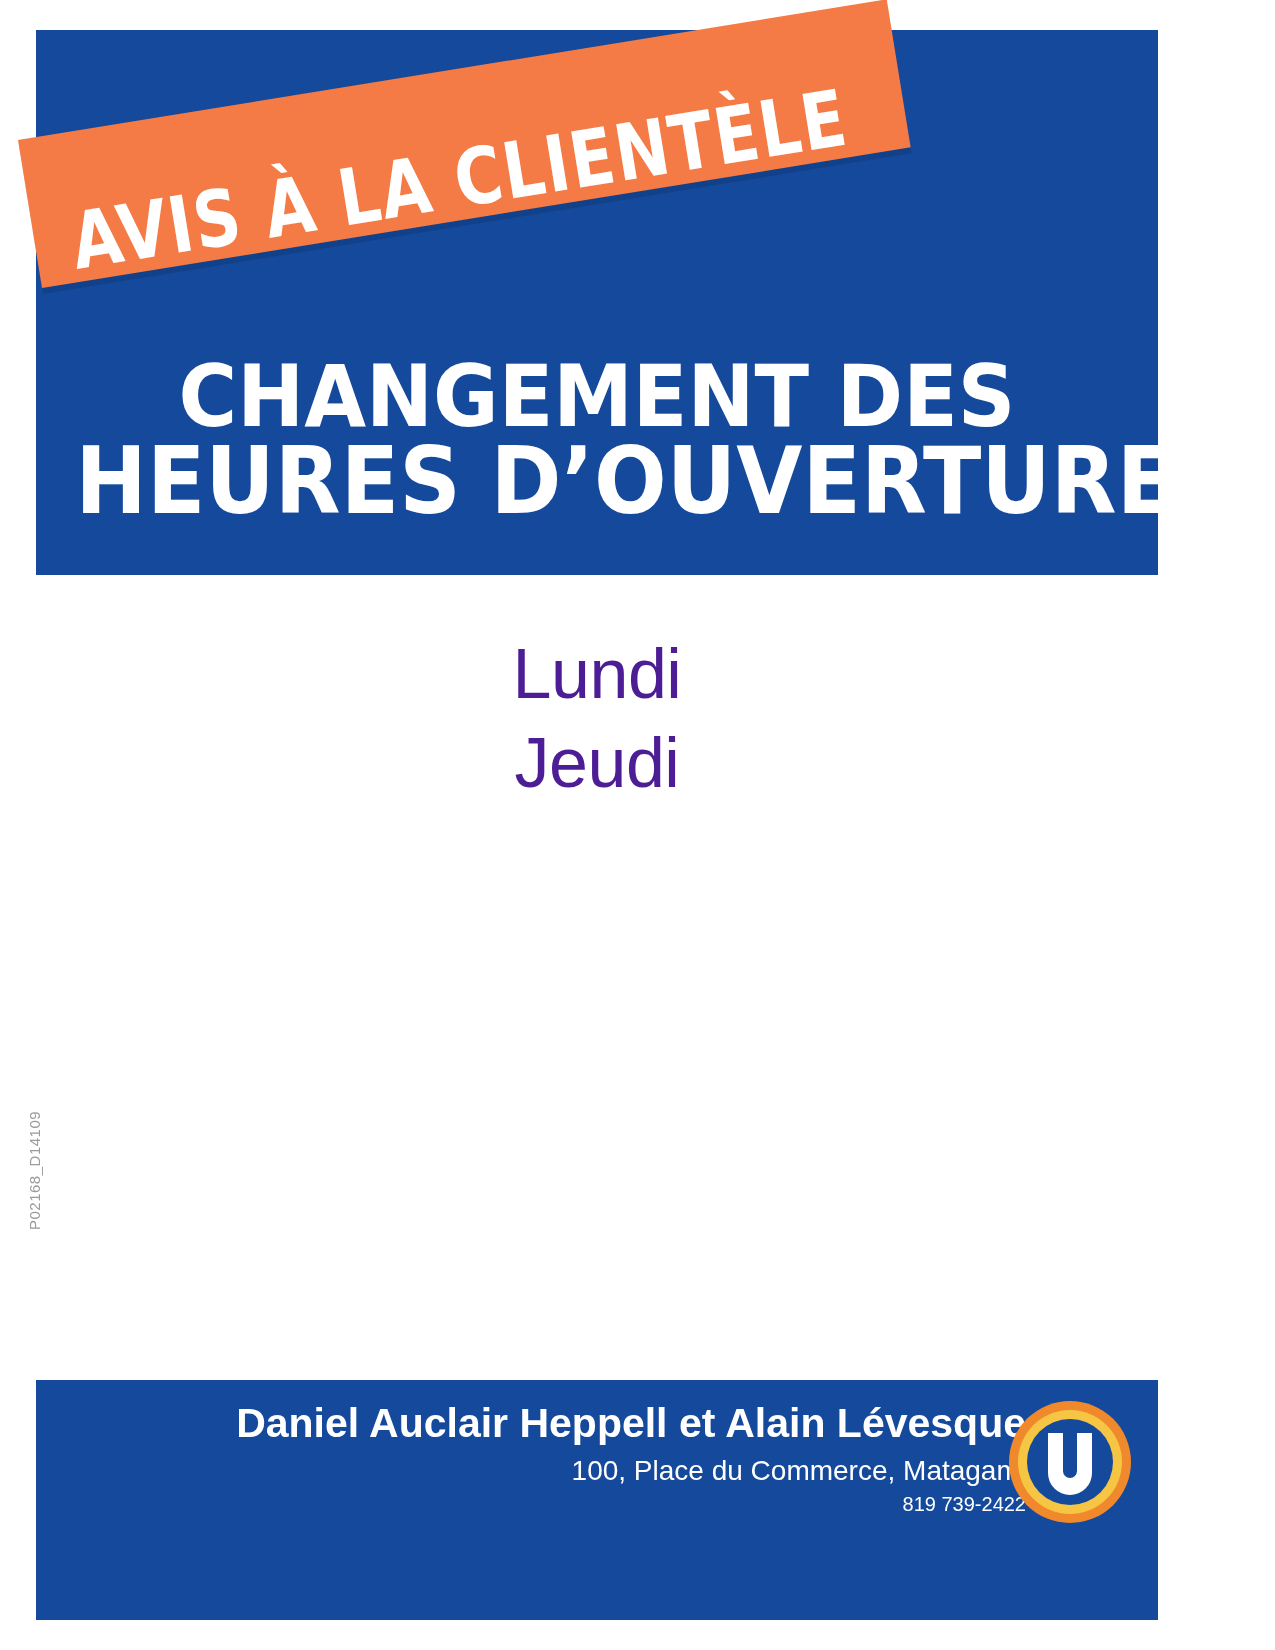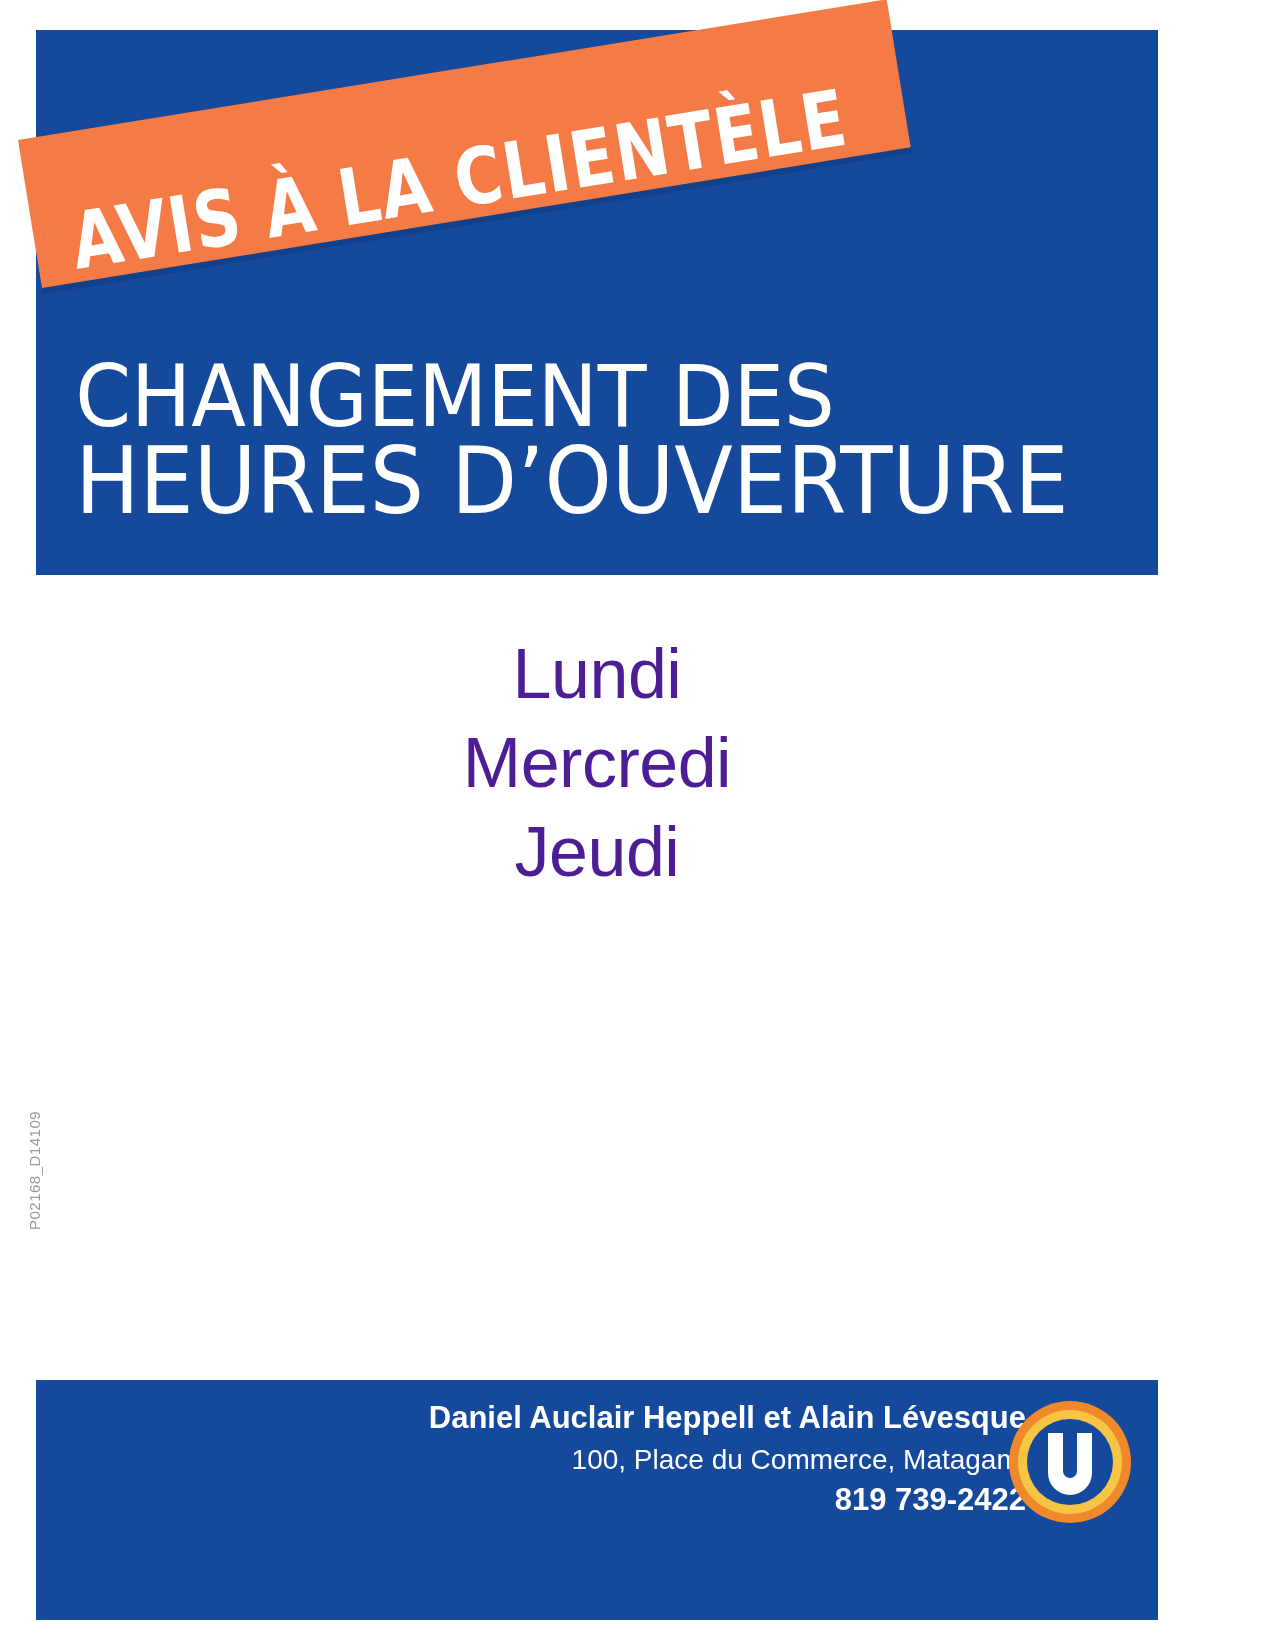--- a/index.html
+++ b/index.html
@@ -69,23 +69,24 @@
     white-space: nowrap;
     transform: rotate(-9.2deg) scaleX(0.92);
   }
 
   
   .title-block {
     position: absolute;
     left: 36px;
     top: 355px;
     width: 1122px;
+    text-align: center;
     color: #ffffff;
     font-family: "DejaVu Sans", sans-serif;
-    font-weight: normal;
+    font-weight: bold;
     line-height: 0.96;
   }
   .title-line {
     display: block;
     font-size: 86px;
     letter-spacing: 0px;
     white-space: nowrap;
     transform: scaleX(0.93);
   }
   .title-line.l2 {
@@ -138,34 +139,34 @@
     top: 1400px;
     width: 1000px;
     text-align: right;
     color: #ffffff;
     padding-right: 10px;
     box-sizing: border-box;
   }
   .footer-name {
     font-family: "Liberation Sans", sans-serif;
     font-weight: bold;
-    font-size: 31px;
+    font-size: 41px;
     letter-spacing: 0px;
     margin-bottom: 8px;
   }
   .footer-addr {
     font-family: "Liberation Sans", sans-serif;
     font-weight: normal;
     font-size: 28px;
     margin-bottom: 6px;
   }
   .footer-phone {
     font-family: "Liberation Sans", sans-serif;
-    font-weight: bold;
-    font-size: 31px;
+    font-weight: normal;
+    font-size: 20px;
   }
 
   
   .logo {
     position: absolute;
     left: 1008px;
     top: 1400px;
     width: 124px;
     height: 124px;
   }
@@ -183,21 +184,20 @@
     <div class="ribbon-text">AVIS À LA CLIENTÈLE</div>
   </div>
 
   <div class="title-block">
     <span class="title-line l1">CHANGEMENT DES</span>
     <span class="title-line l2">HEURES D’OUVERTURE</span>
   </div>
 
   <div class="days">
     <div class="day">Lundi</div>
-    <div class="day">Mercredi</div>
     <div class="day">Jeudi</div>
   </div>
 
   <div class="side-code">P02168_D14109</div>
 
   <div class="footer-band"></div>
 
   <div class="footer-text">
     <div class="footer-name">Daniel Auclair Heppell et Alain Lévesque</div>
     <div class="footer-addr">100, Place du Commerce, Matagami</div>

